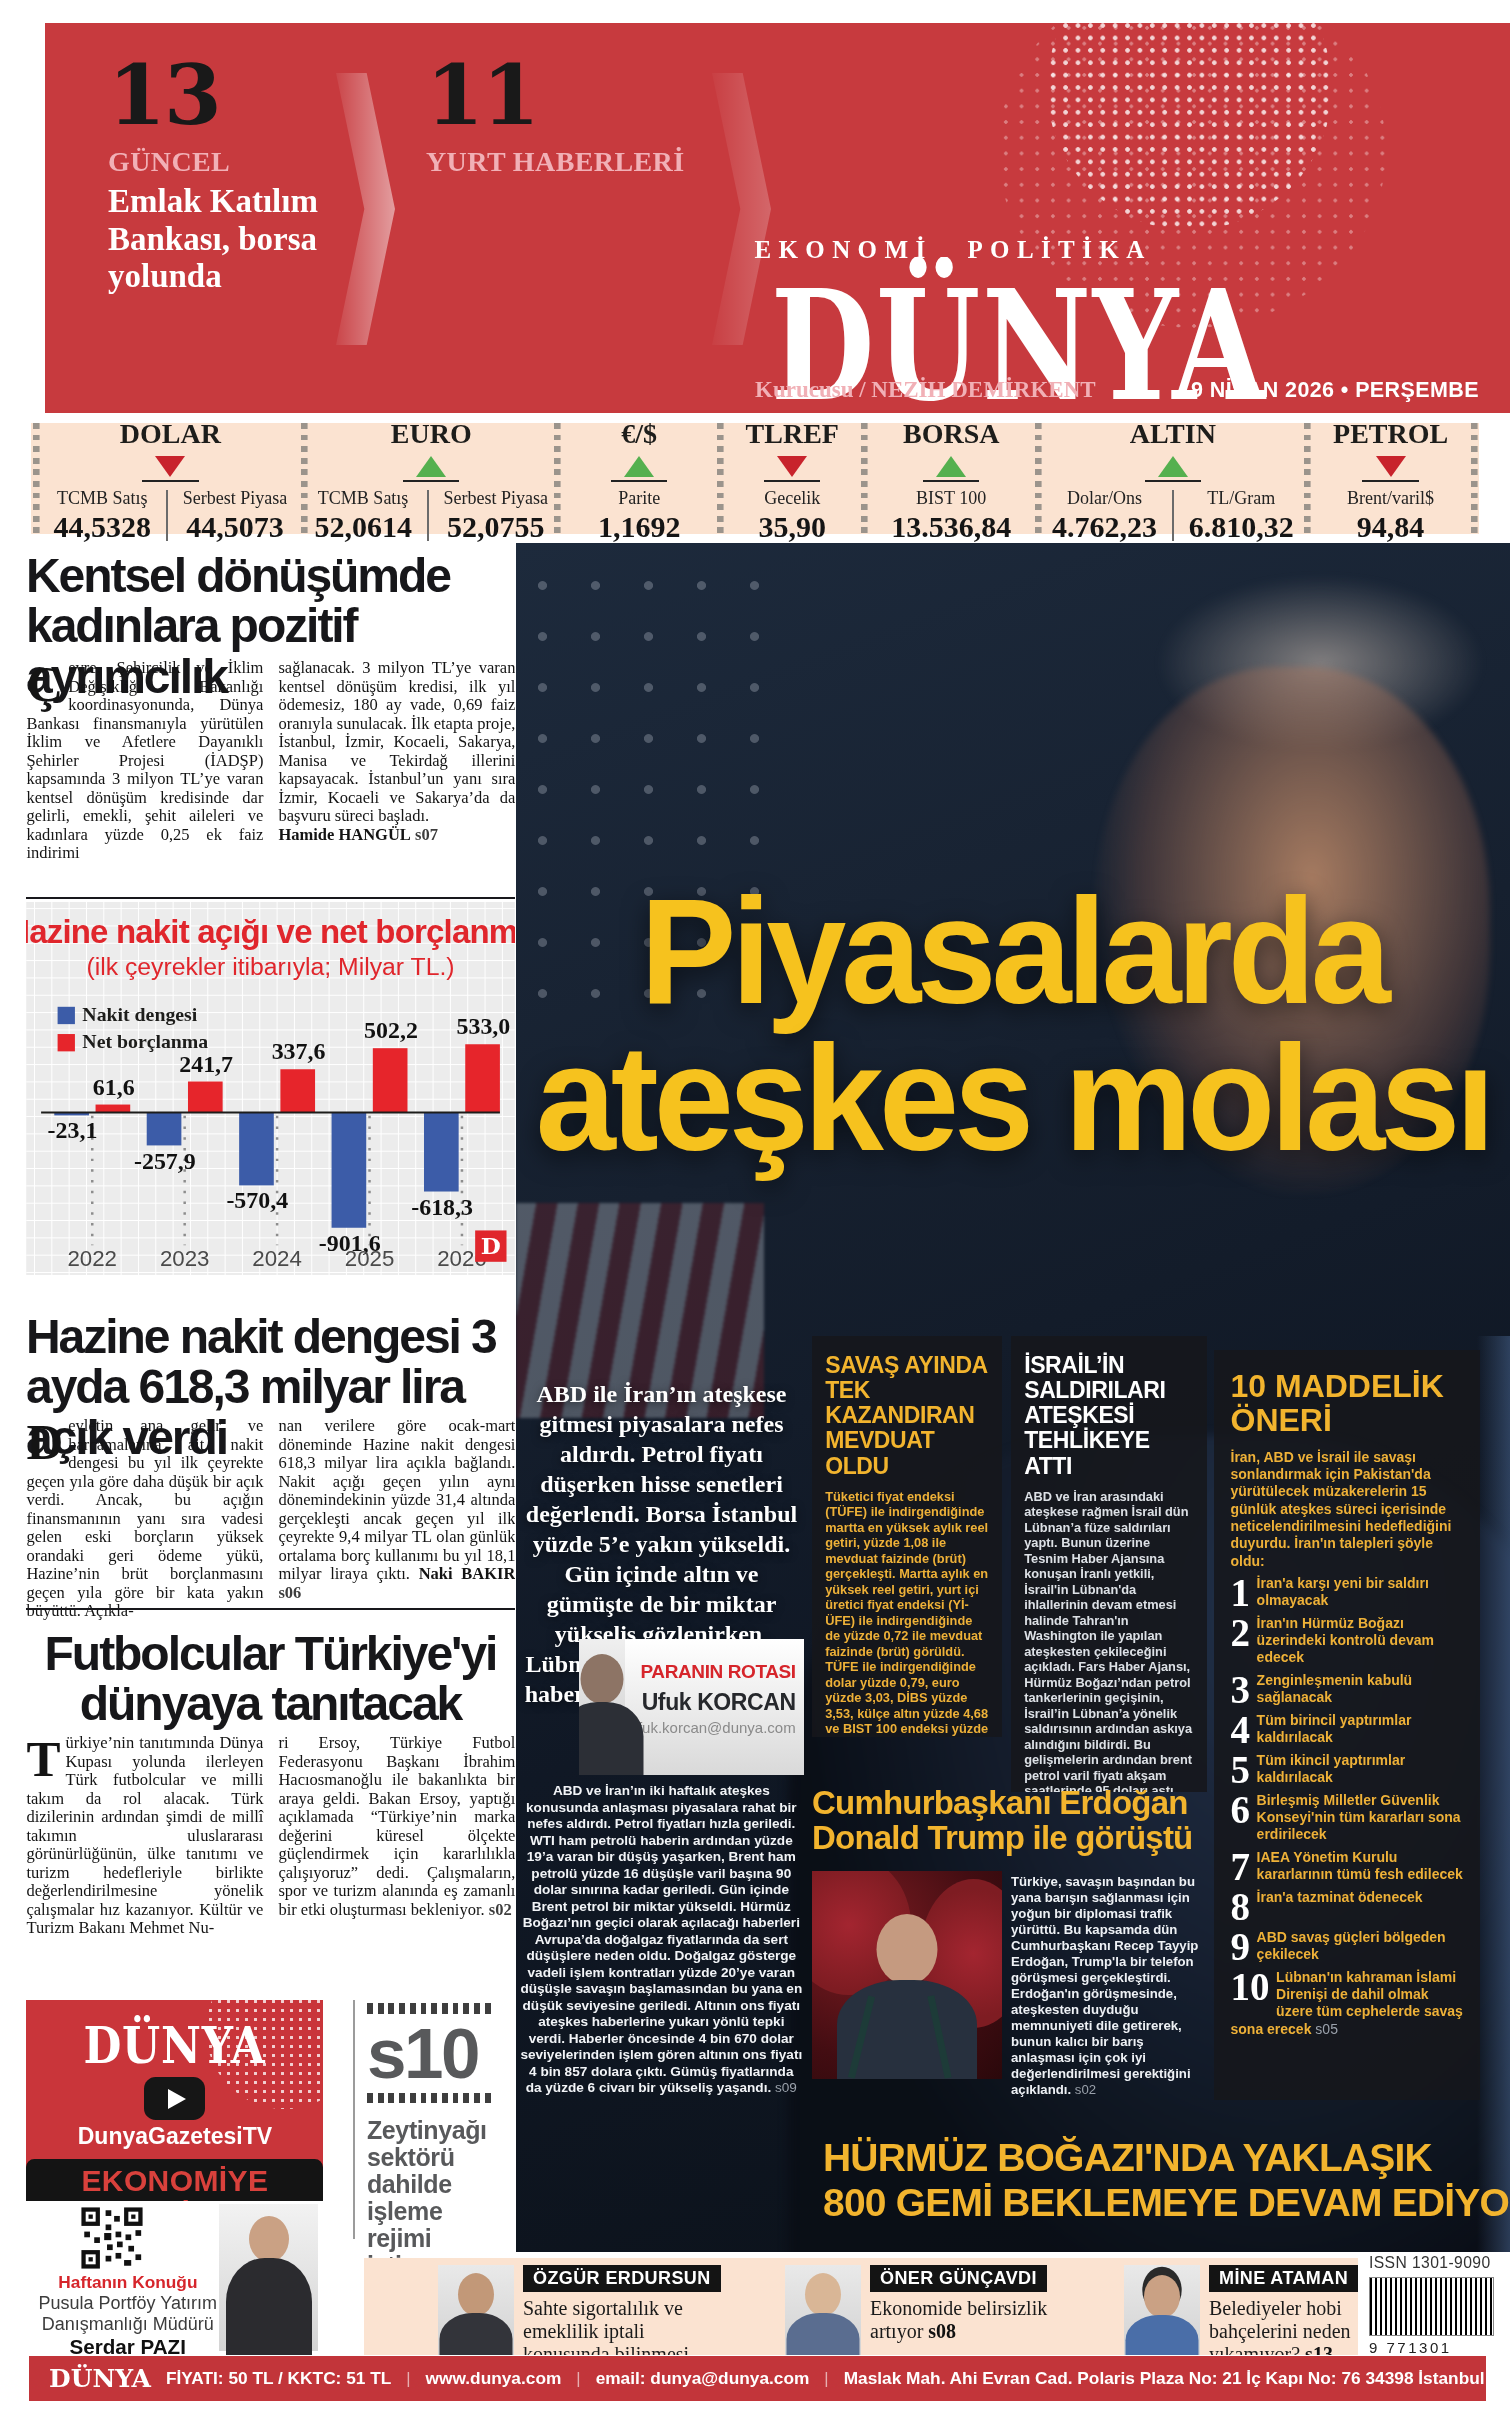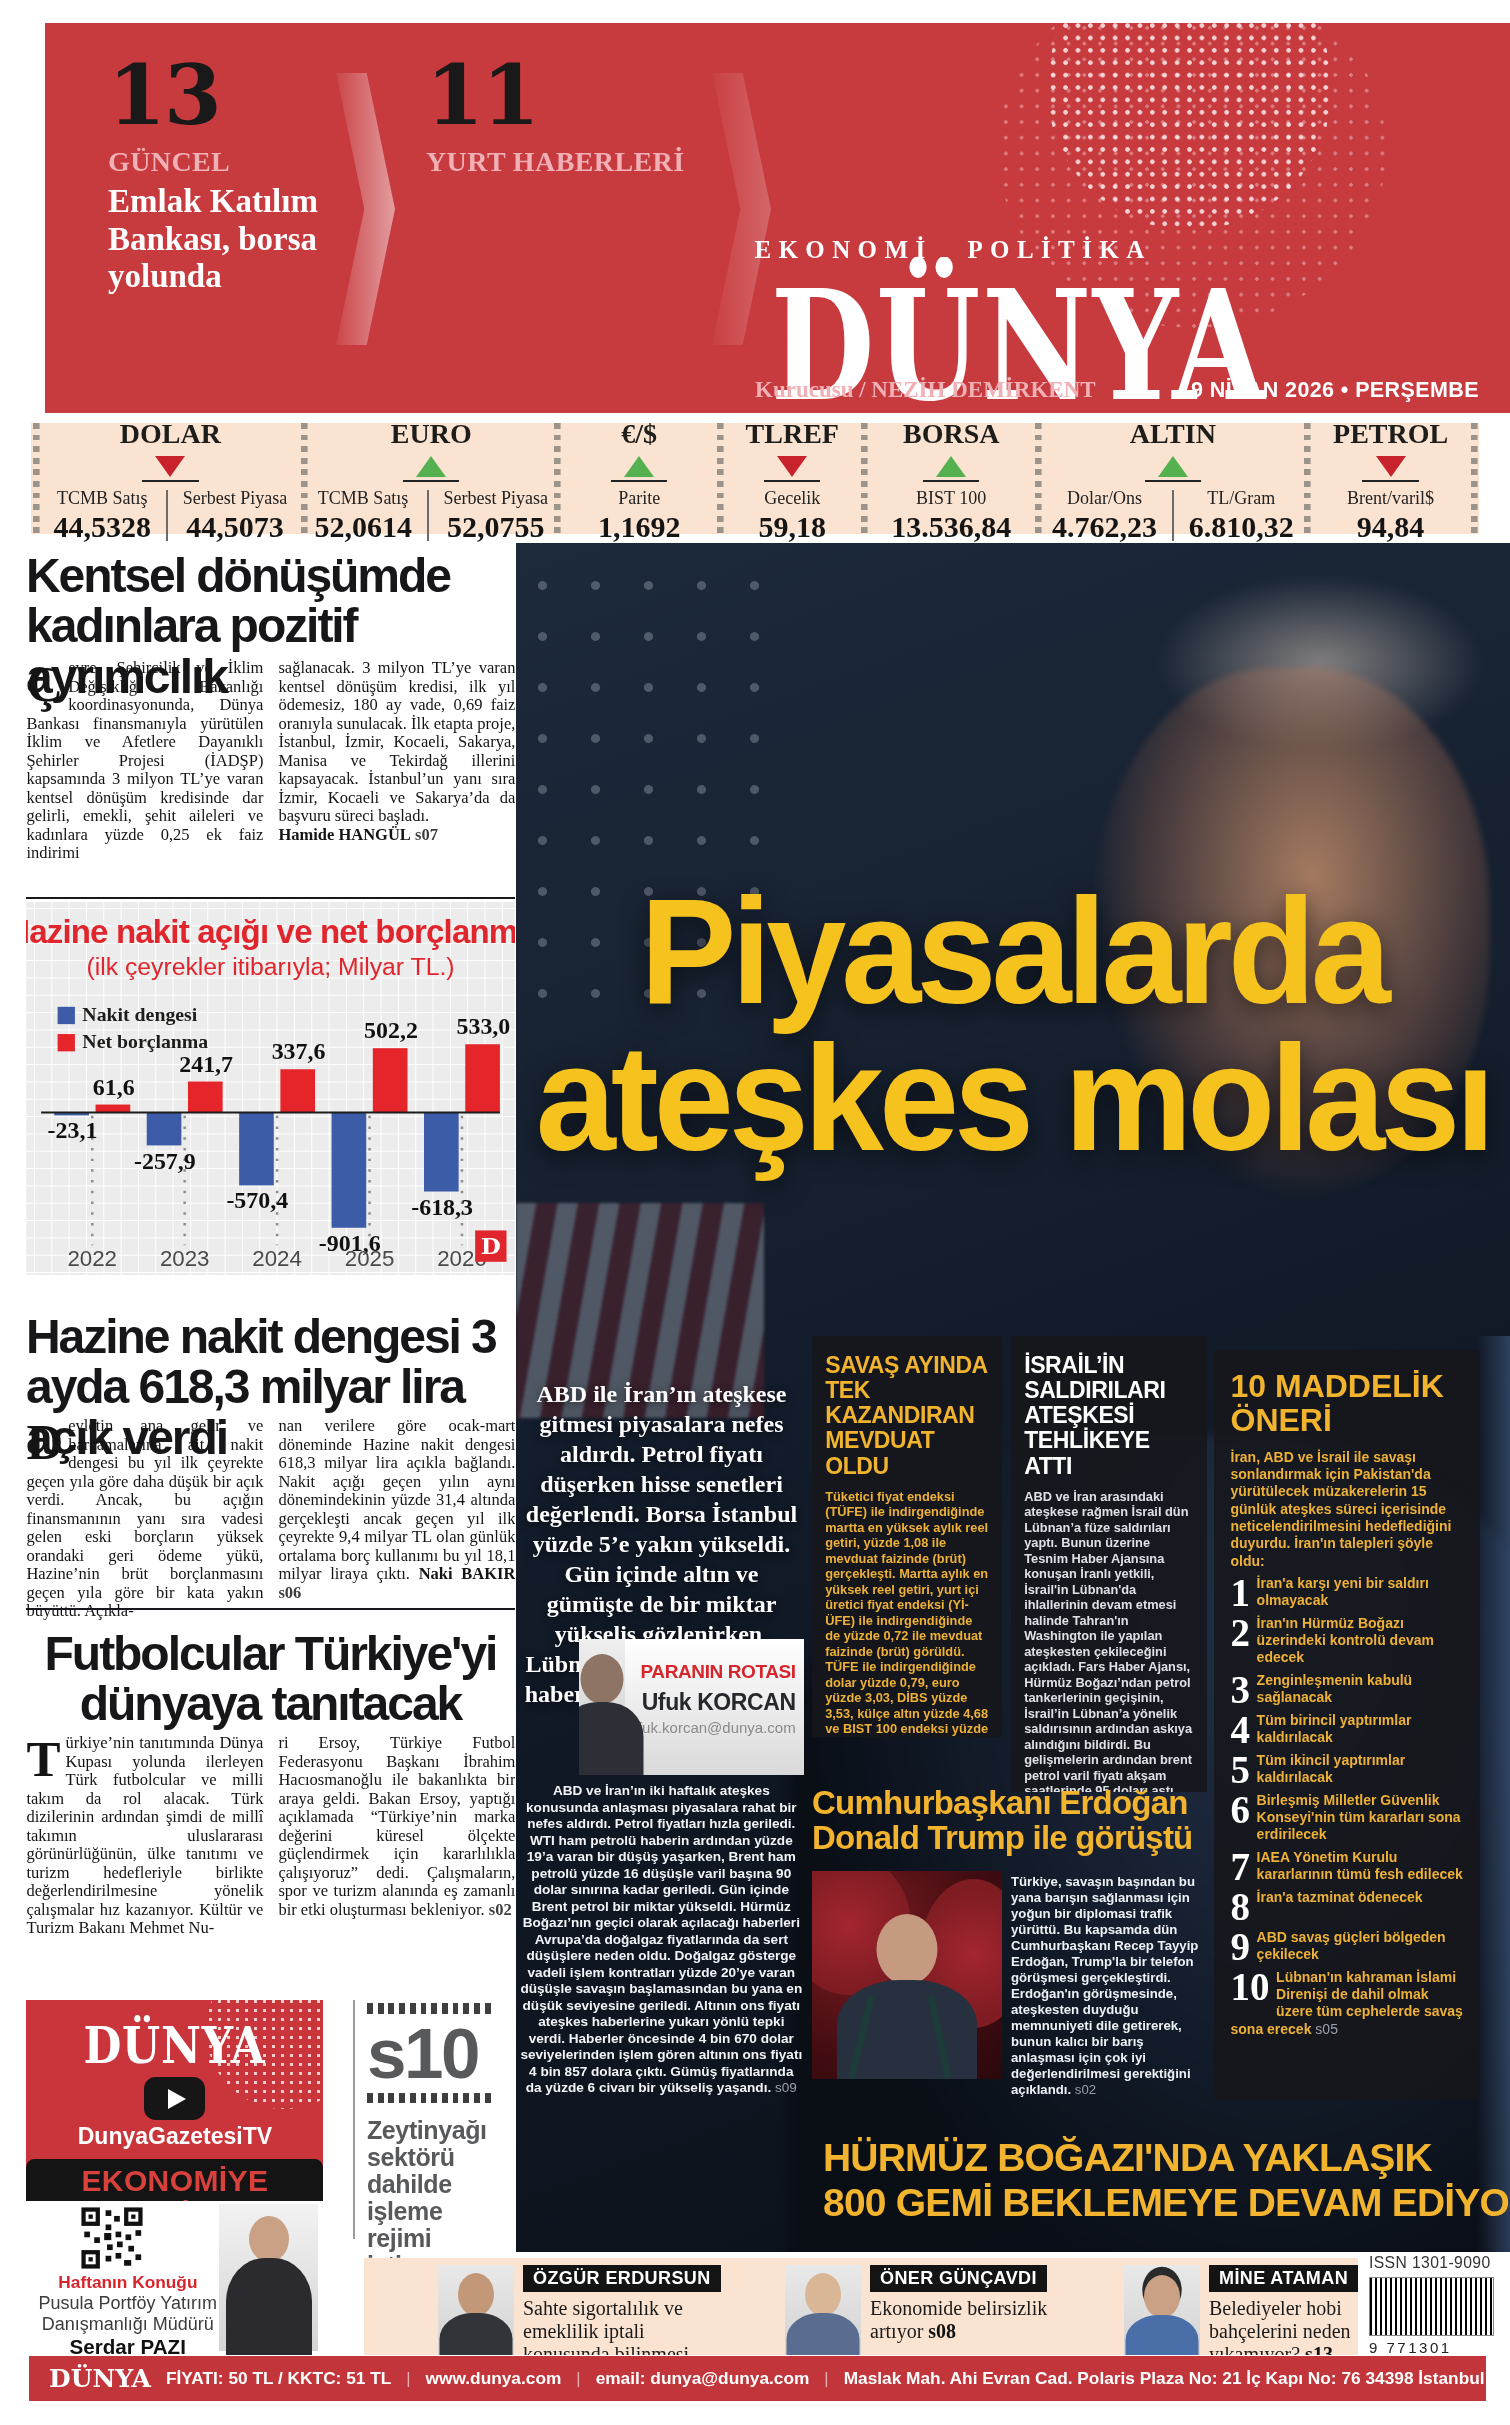--- a/index.html
+++ b/index.html
@@ -235,21 +235,21 @@
   <div class="msep"></div>
 
   <div class="mcell" style="flex:170;">
     <div class="mname">TLREF</div>
     <div class="triwrap">
         <div class="tri-down"></div>
       </div>
     <div class="pairs">
       <div class="pair">
           <div class="plabel">Gecelik</div>
-          <div class="pvalue">59,18</div>
+          <div class="pvalue">35,90</div>
         </div>
     </div>
   </div>
   <div class="msep"></div>
 
   <div class="mcell" style="flex:210;">
     <div class="mname">BORSA</div>
     <div class="triwrap">
         <div class="tri-up"></div>
       </div>

